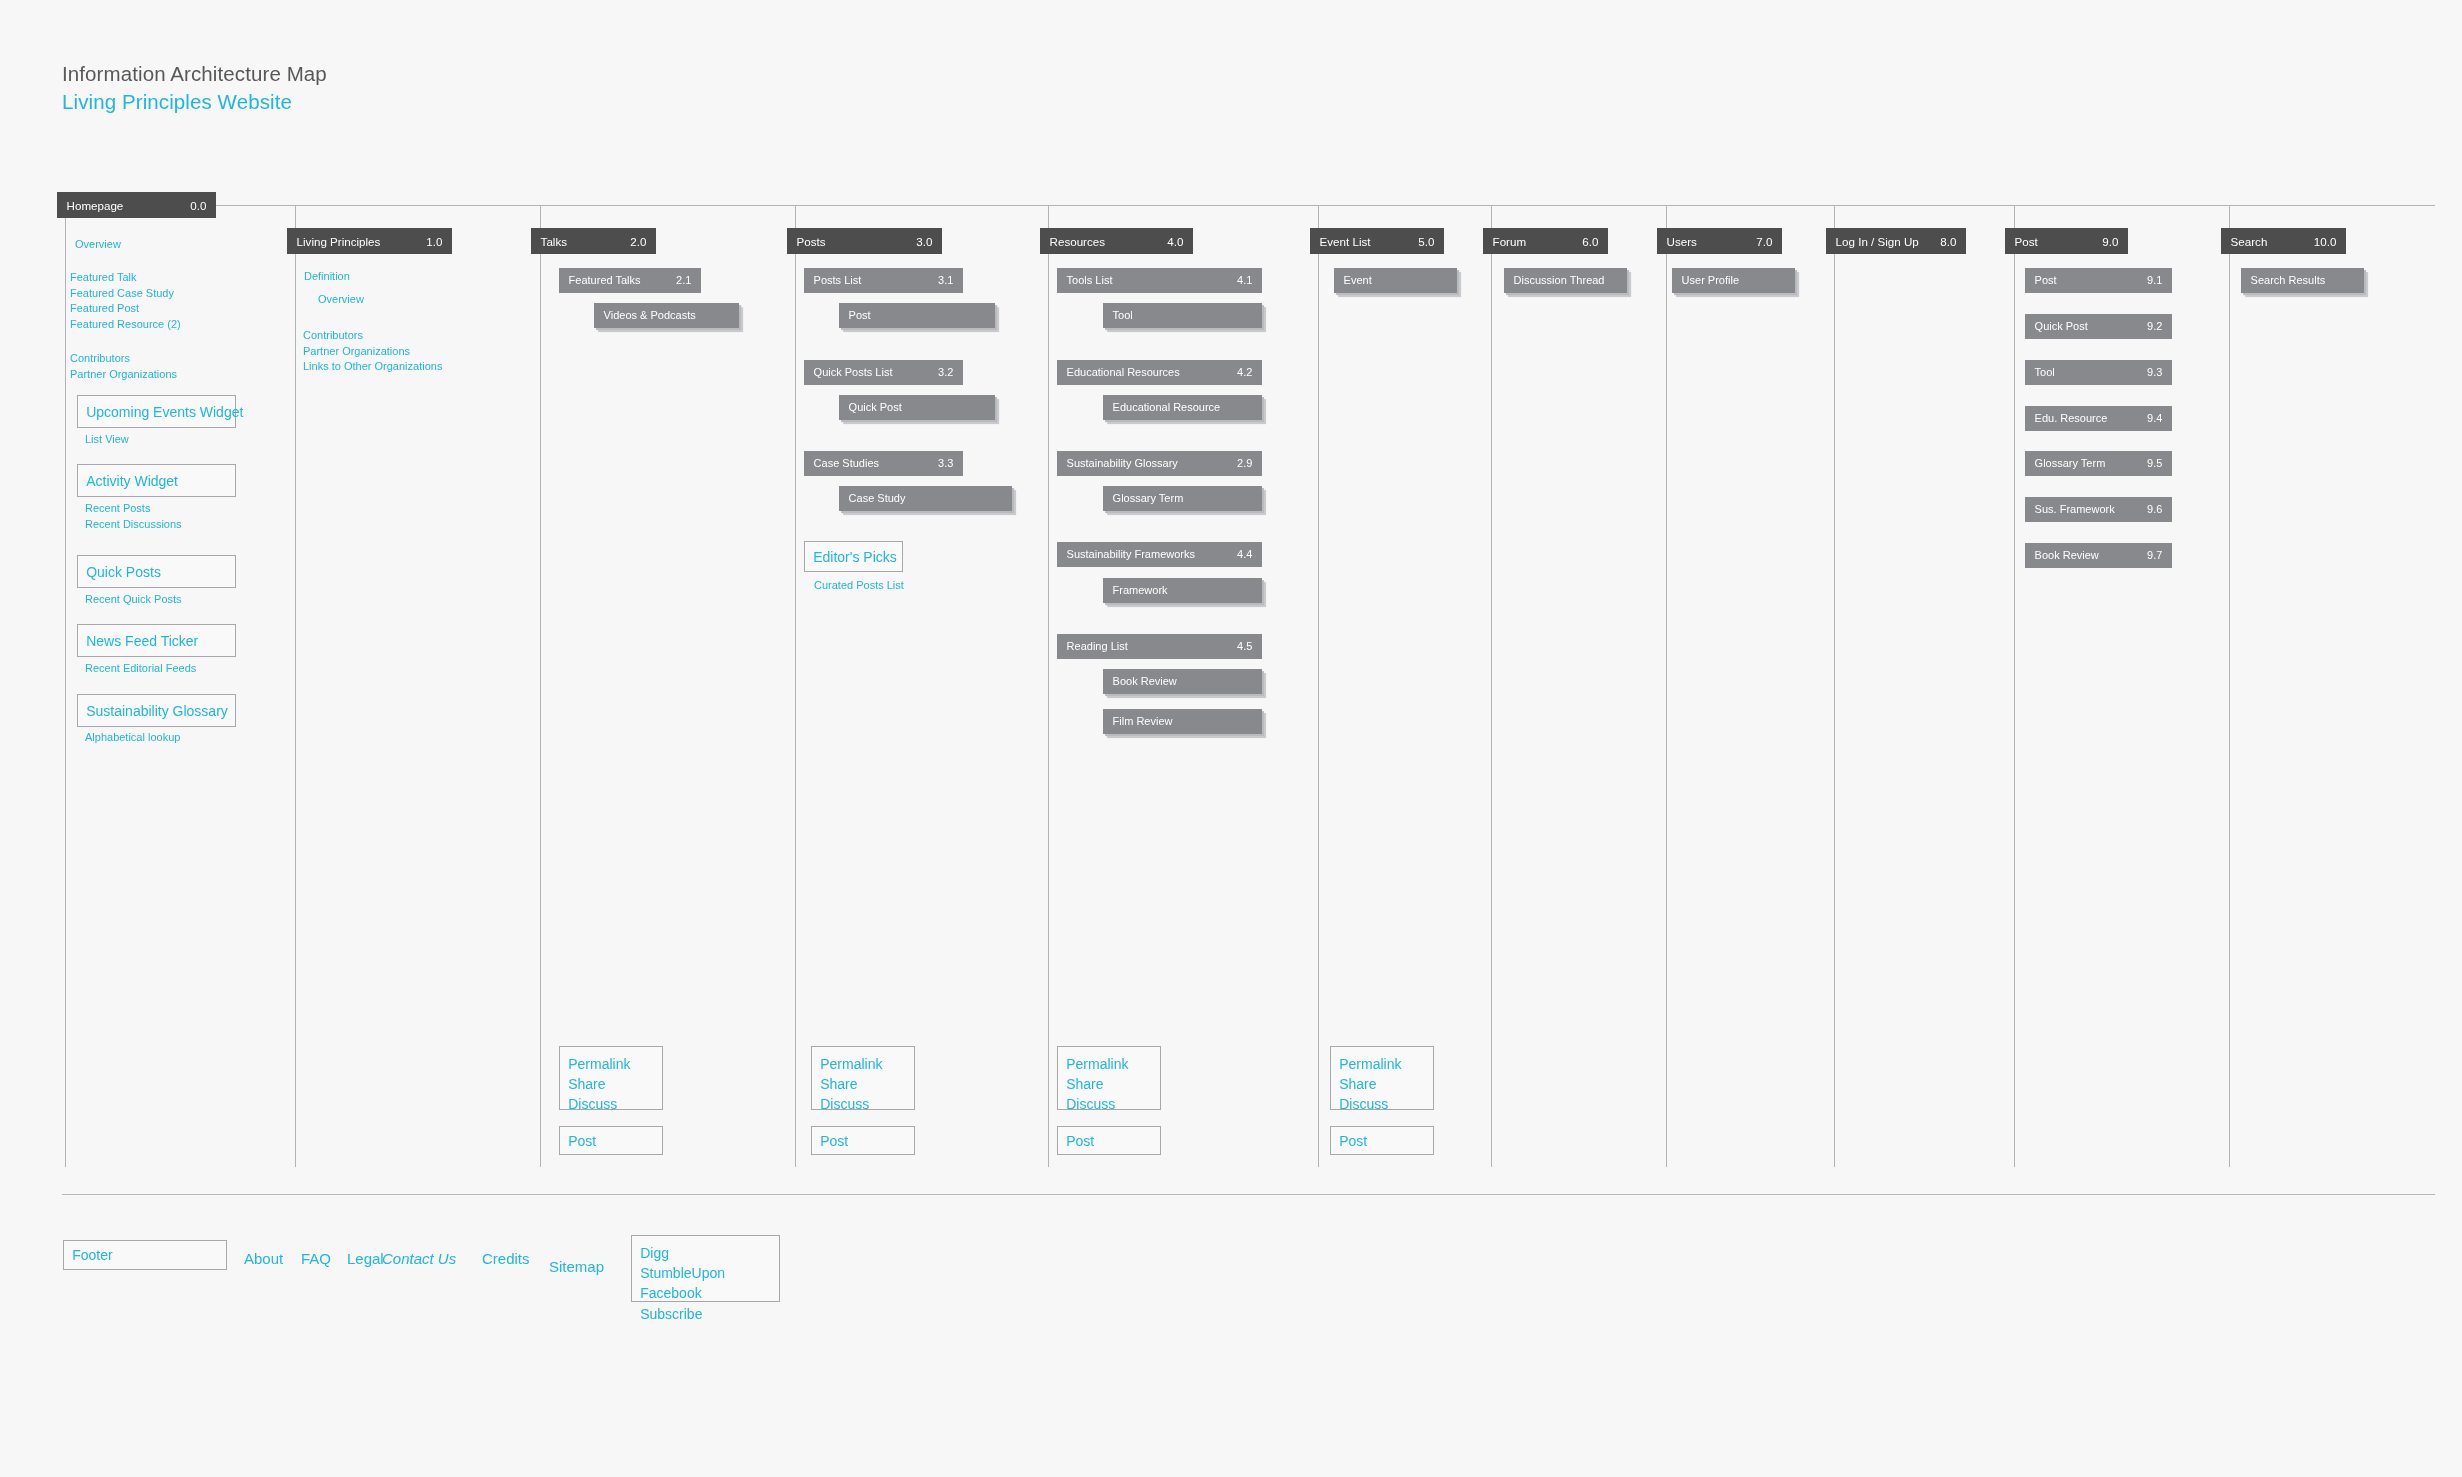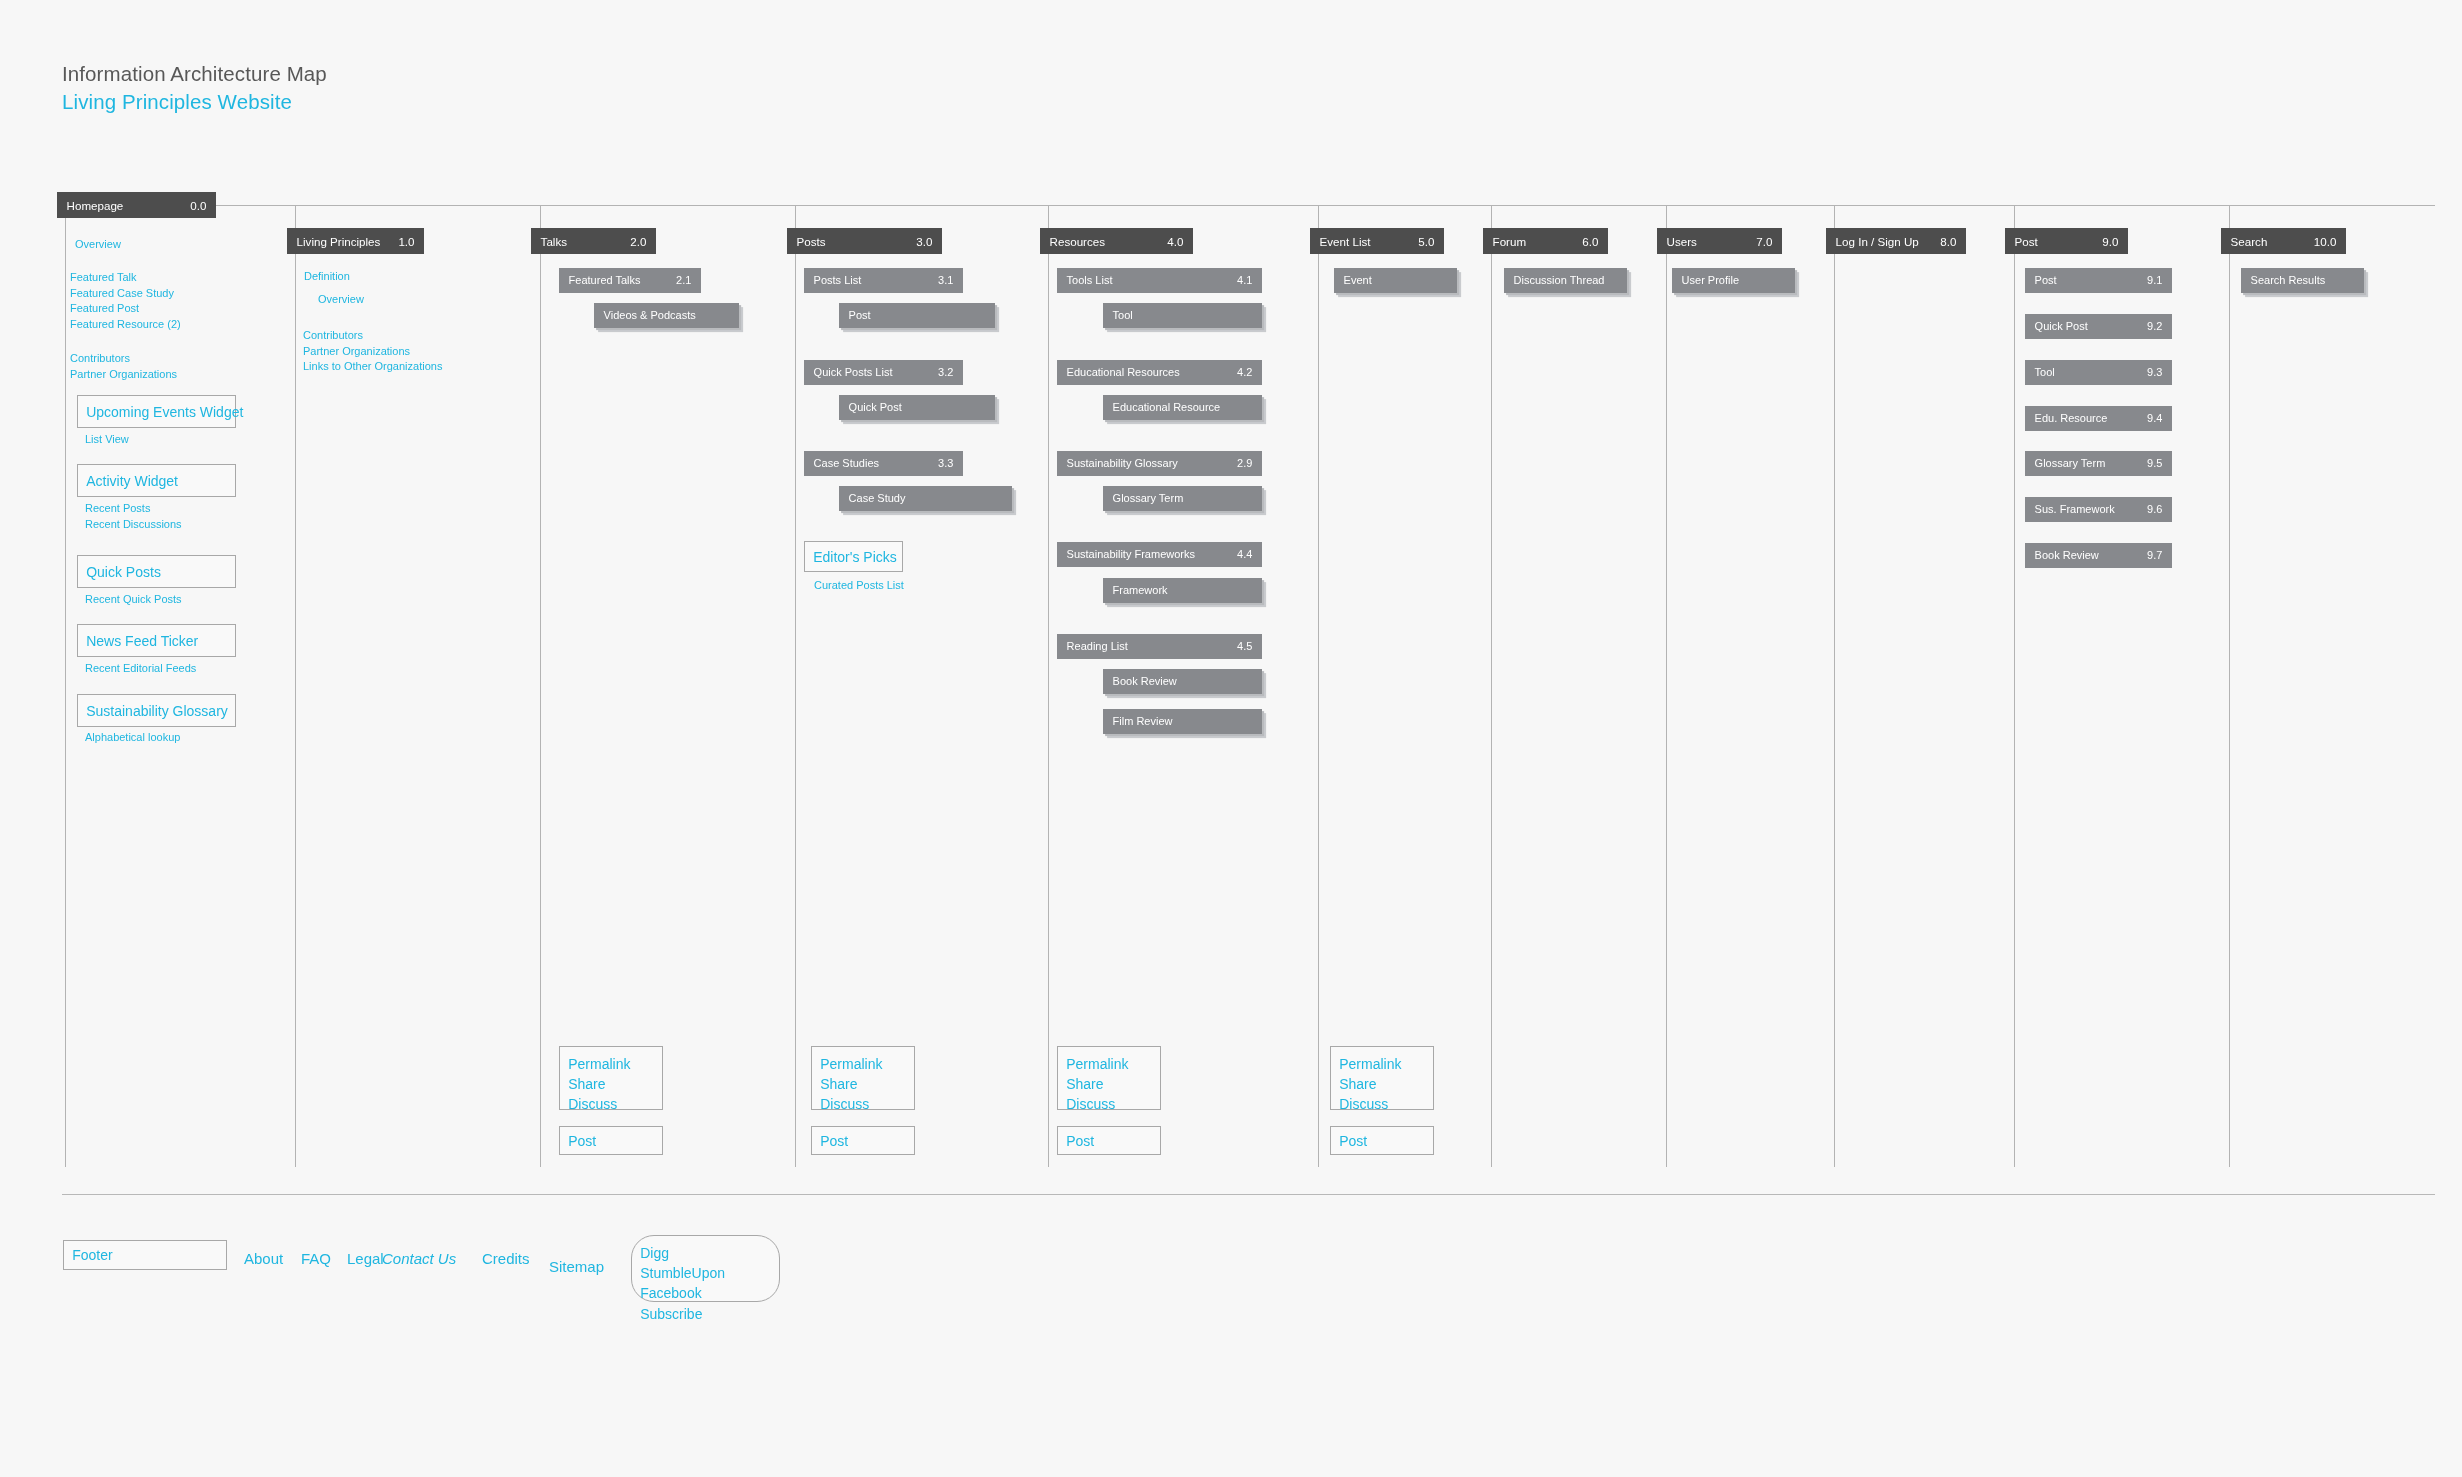--- a/index.html
+++ b/index.html
@@ -179,21 +179,21 @@
   <div class="obox" style="left:77px; top:624px; width:159px; height:33px;">
     <span>News Feed Ticker</span>
   </div>
   <div class="link" style="left:85px; top:661px;">Recent Editorial Feeds</div>
 
   <div class="obox" style="left:77px; top:694px; width:159px; height:33px;">
     <span>Sustainability Glossary</span>
   </div>
   <div class="link" style="left:85px; top:730px;">Alphabetical lookup</div>
 
-  <div class="hdr" style="left:287px; top:228px; width:137px;">
+  <div class="hdr" style="left:287px; top:228px; width:165px;">
     <span class="lbl">Living Principles</span>
     <span class="num">1.0</span>
   </div>
   <div class="link" style="left:304px; top:269px;">Definition</div>
   <div class="link" style="left:318px; top:292px;">Overview</div>
   <div class="link stacklist" style="left:303px; top:328px;">
     <span>Contributors</span>
     <span>Partner Organizations</span>
     <span>Links to Other Organizations</span>
   </div>
@@ -402,21 +402,21 @@
     <span>Footer</span>
   </div>
 
   <div class="fnav" style="left:244px; top:1250px;">About</div>
   <div class="fnav" style="left:301px; top:1250px;">FAQ</div>
   <div class="fnav" style="left:347px; top:1250px;">Legal</div>
   <div class="fnav" style="left:382px; top:1250px;font-style:italic;">Contact Us</div>
   <div class="fnav" style="left:482px; top:1250px;">Credits</div>
   <div class="fnav" style="left:549px; top:1258px;">Sitemap</div>
 
-  <div class="obox multi" style="left:631px; top:1235px; width:149px; height:67px;border-radius:23px;">
+  <div class="obox multi" style="left:631px; top:1235px; width:149px; height:67px;">
     <span>Digg</span>
     <span>StumbleUpon</span>
     <span>Facebook</span>
     <span>Subscribe</span>
   </div>
 
 </div>
 
 
 </body></html>

